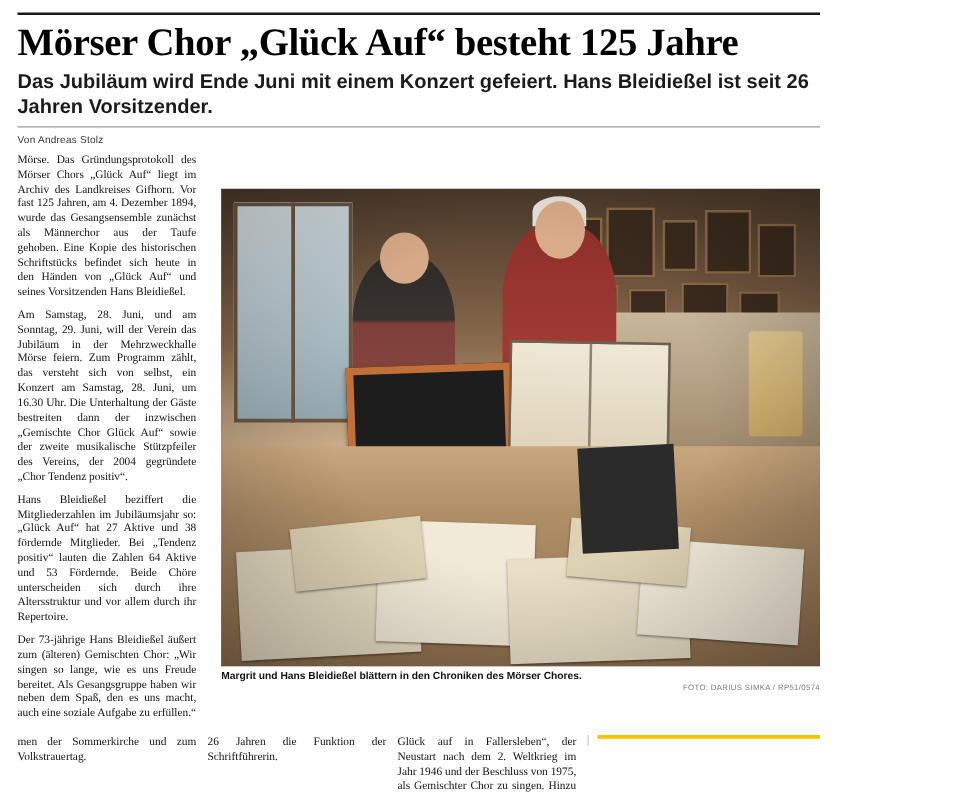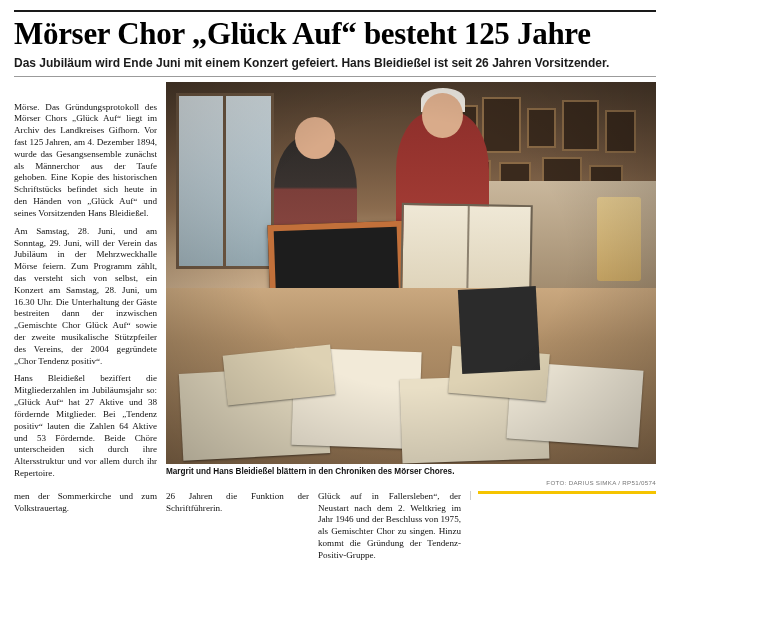--- a/index.html
+++ b/index.html
@@ -24,41 +24,41 @@
     font-weight:bold;
     font-size:31px;
     line-height:1.03;
     letter-spacing:-0.3px;
     margin:2px 0 6px 0;
     color:#000;
   }
   .subhead{
     font-family:"Liberation Sans", sans-serif;
     font-weight:bold;
-    font-size:12px;
+    font-size:16px;
     line-height:1.25;
     color:#1b1b1b;
     margin:0 0 5px 0;
   }
   .rule-thin{
     height:1px;background:#9b9b9b;margin:4px 0 5px 0;
   }
   .byline{
     font-family:"Liberation Sans", sans-serif;
     font-size:8px;
     color:#333;
     margin:0 0 6px 0;
     letter-spacing:.2px;
   }
 
   
   .top-zone{
     display:flex;
-    gap:9px;
-    align-items:flex-end;
+    gap:20px;
+    align-items:center;
   }
   .col-narrow{
     width:143px;
     flex:0 0 143px;
   }
   .col-narrow p{
     font-size:9.1px;
     line-height:1.30;
     text-align:justify;
     margin:0 0 6px 0;
@@ -229,27 +229,29 @@
 <div class="page">
 
   <div class="rule-top"></div>
 
   <h1 class="headline">Mörser Chor „Glück Auf“ besteht 125 Jahre</h1>
 
   <div class="subhead">Das Jubiläum wird Ende Juni mit einem Konzert gefeiert. Hans Bleidießel ist seit 26 Jahren Vorsitzender.</div>
 
   <div class="rule-thin"></div>
 
+  <div class="byline">Von Andreas Stolz</div>
 
   <div class="top-zone">
 
     <div class="col-narrow">
       <p class="first">Mörse. Das Gründungsprotokoll des Mörser Chors „Glück Auf“ liegt im Archiv des Landkreises Gifhorn. Vor fast 125 Jahren, am 4. Dezember 1894, wurde das Gesangsensemble zunächst als Männerchor aus der Taufe gehoben. Eine Kopie des historischen Schriftstücks befindet sich heute in den Händen von „Glück Auf“ und seines Vorsitzenden Hans Bleidießel.</p>
       <p>Am Samstag, 28. Juni, und am Sonntag, 29. Juni, will der Verein das Jubiläum in der Mehrzweckhalle Mörse feiern. Zum Programm zählt, das versteht sich von selbst, ein Konzert am Samstag, 28. Juni, um 16.30 Uhr. Die Unterhaltung der Gäste bestreiten dann der inzwischen „Gemischte Chor Glück Auf“ sowie der zweite musikalische Stützpfeiler des Vereins, der 2004 gegründete „Chor Tendenz positiv“.</p>
       <p>Hans Bleidießel beziffert die Mitgliederzahlen im Jubiläumsjahr so: „Glück Auf“ hat 27 Aktive und 38 fördernde Mitglieder. Bei „Tendenz positiv“ lauten die Zahlen 64 Aktive und 53 Fördernde. Beide Chöre unterscheiden sich durch ihre Altersstruktur und vor allem durch ihr Repertoire.</p>
+      <p>Der 73-jährige Hans Bleidießel äußert zum (älteren) Gemischten Chor: „Wir singen so lange, wie es uns Freude bereitet. Als Gesangsgruppe haben wir neben dem Spaß, den es uns macht, auch eine soziale Aufgabe zu erfüllen.“</p>
     </div>
 
     <div class="photo-wrap">
       <div class="photo">
         <div class="room"></div>
         <div class="window"></div>
         <div class="pics">
           <i></i>
             <i></i>
             <i></i>

